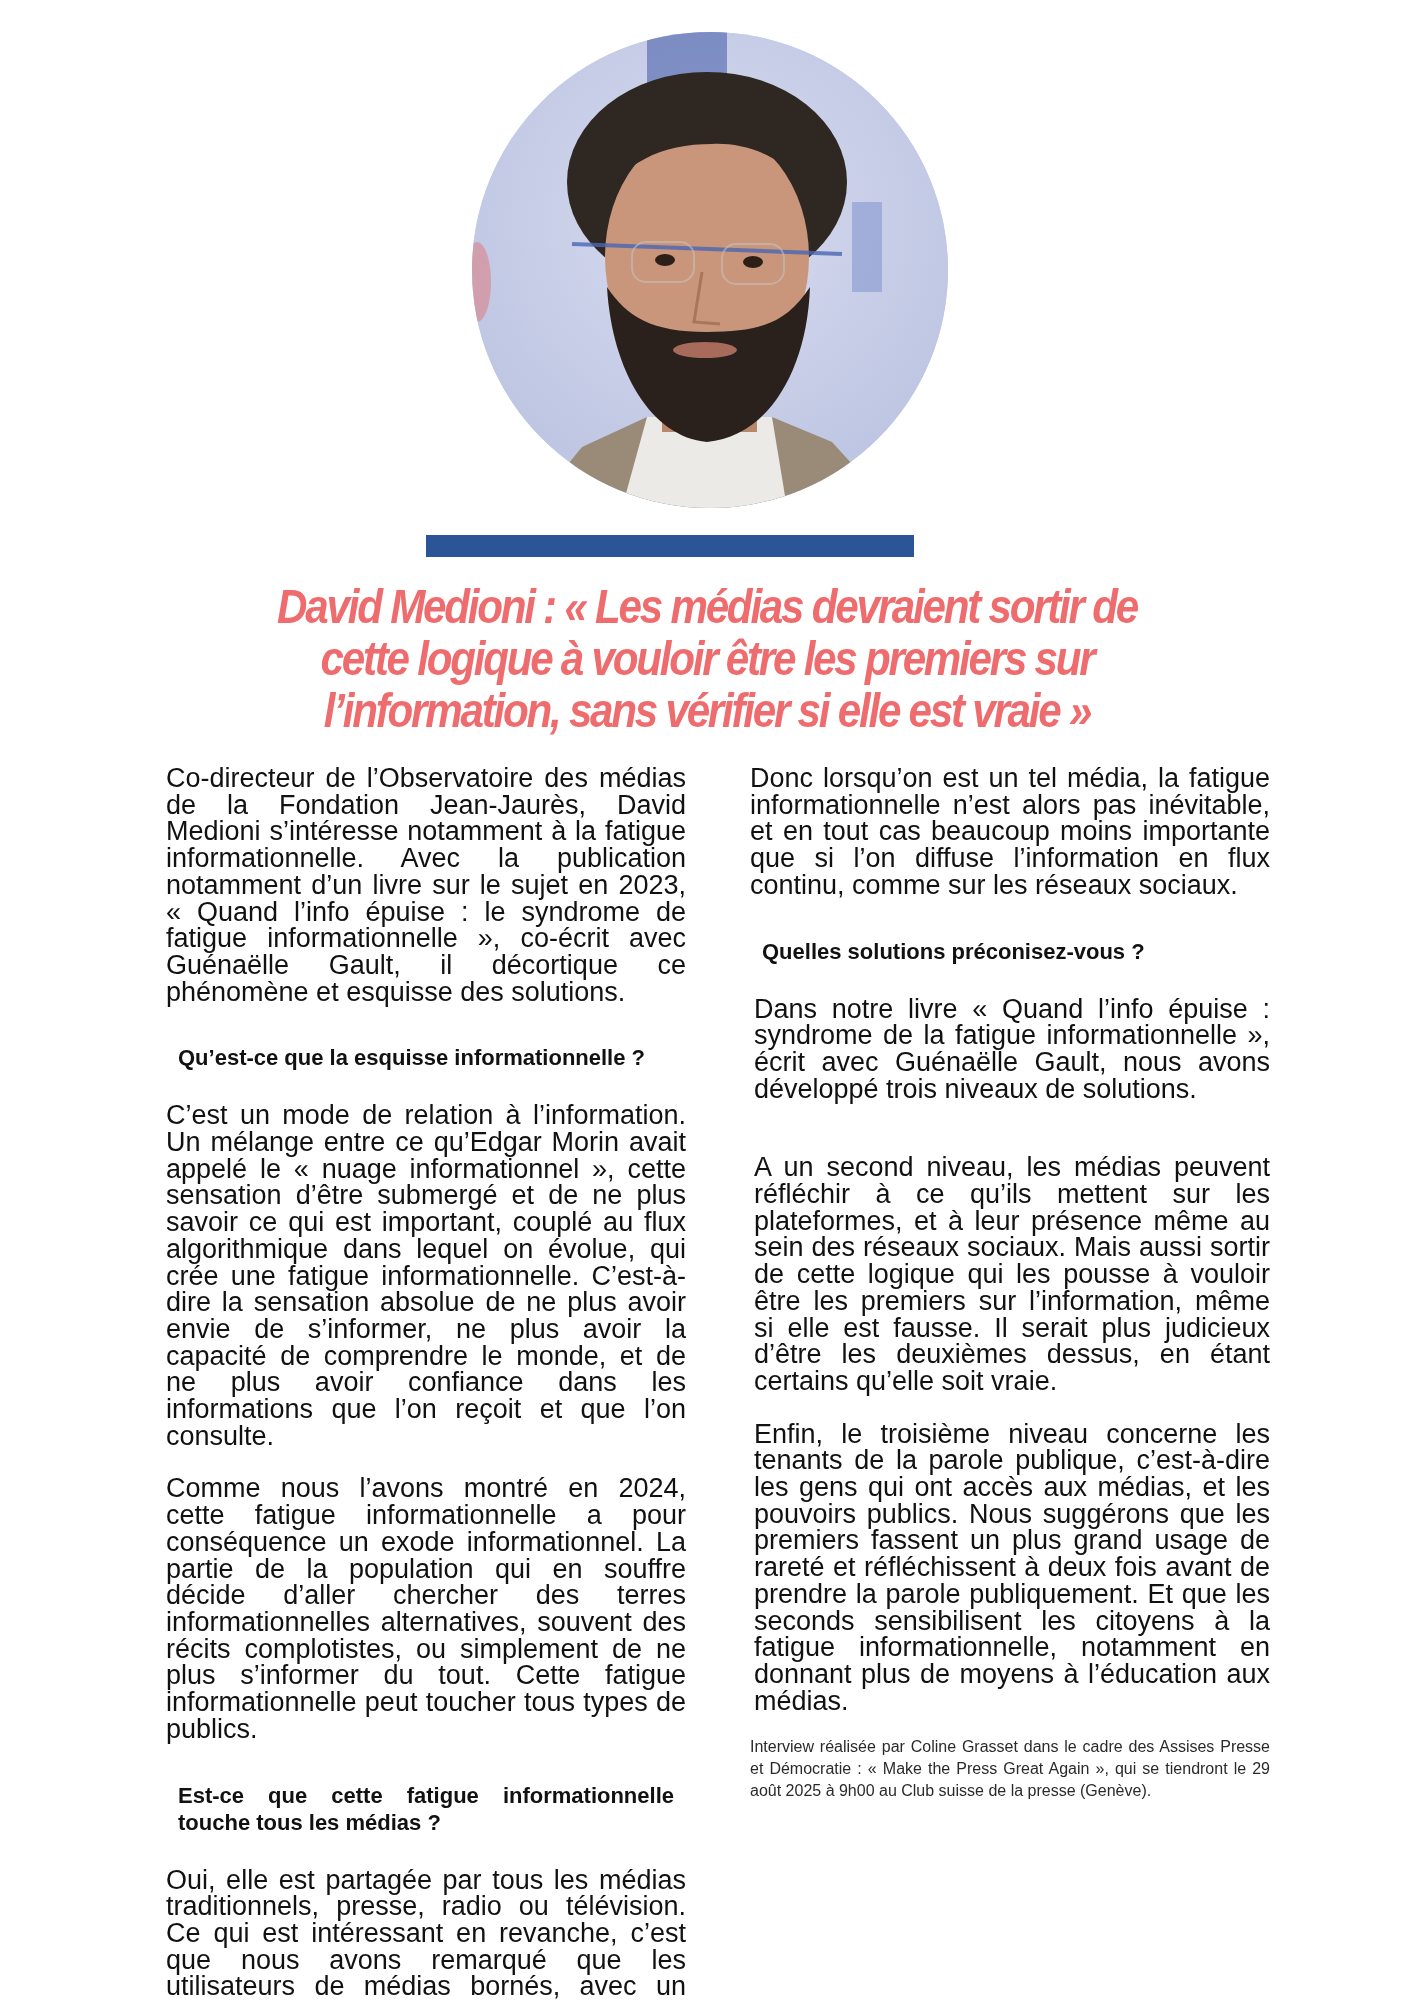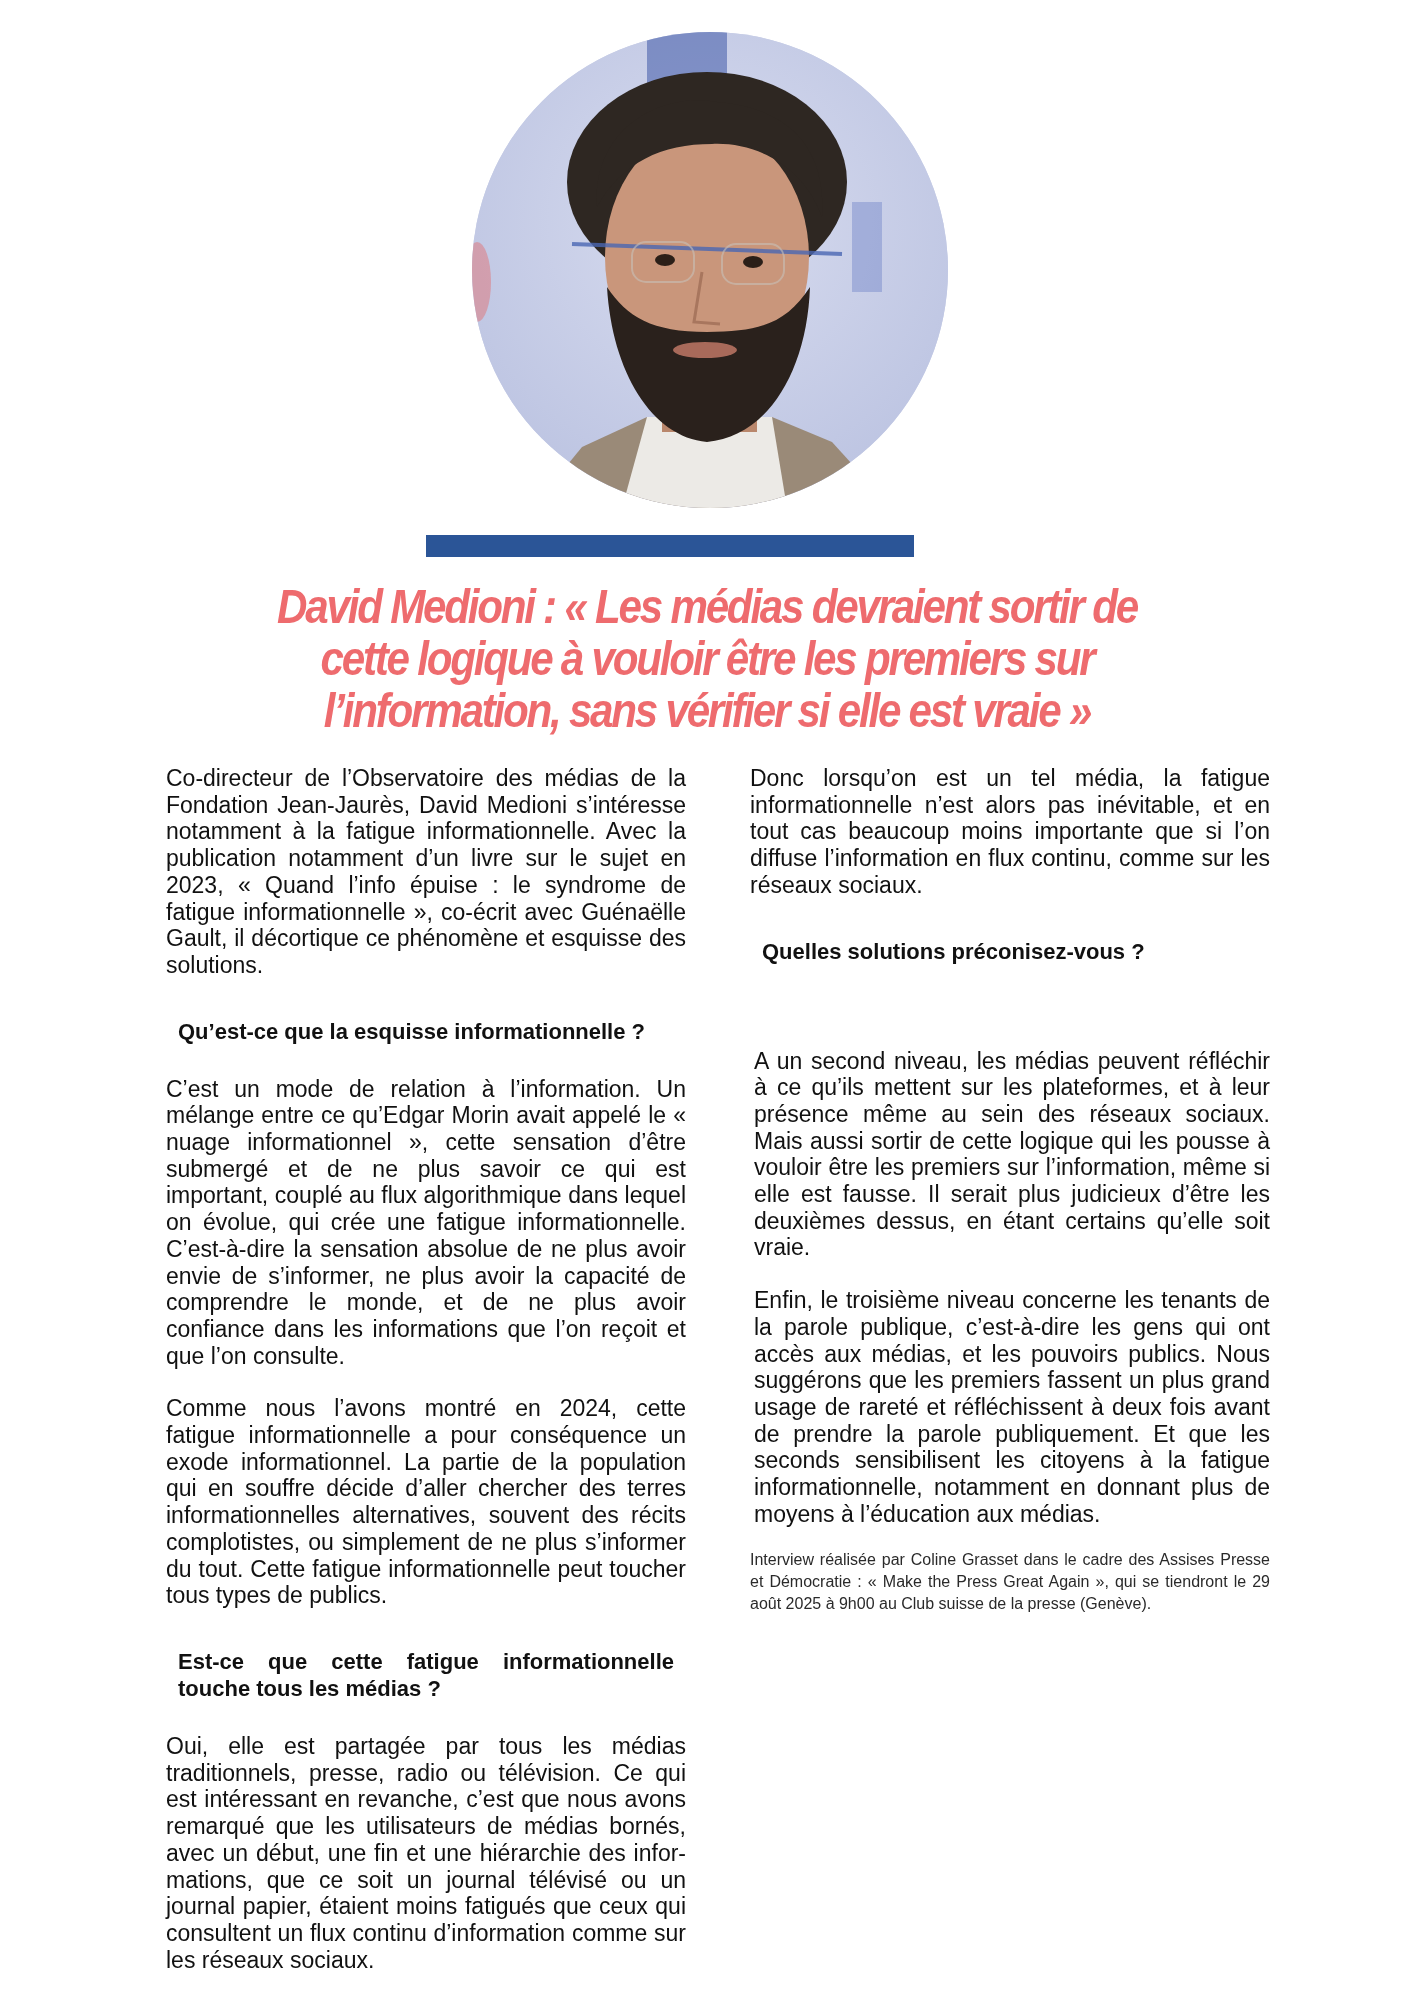--- a/index.html
+++ b/index.html
@@ -11,21 +11,21 @@
   .accent-bar { position: absolute; left: 426px; top: 535px; width: 488px; height: 22px;
                 background: #2b5597; }
   .title { position: absolute; left: 130px; top: 580px; width: 1154px; margin: 0;
            text-align: center; color: #ee6b6e; font-weight: 700; font-style: italic;
            font-size: 49px; line-height: 52px; letter-spacing: -2.6px;
            font-family: "Liberation Sans Narrow", "Liberation Sans", sans-serif;
            transform: scaleX(0.86); transform-origin: center top; }
   .col { position: absolute; width: 520px; }
   .col.left { left: 166px; top: 765px; }
   .col.right { left: 750px; top: 765px; }
-  .p { margin: 0; font-size: 23px; line-height: 26.7px; text-align: justify;
+  .p { margin: 0; font-size: 27px; line-height: 26.7px; text-align: justify;
        text-align-last: left; hyphens: none; }
   .h { margin: 12px; font-size: 22px; line-height: 27px; font-weight: 700;
        text-align: justify; text-align-last: left; }
   .gap-s { height: 26px; }
   .gap-h-before { height: 27px; }
   .gap-h-after { height: 19px; }
   .indent { padding-left: 4px; width: 516px; }
   .caption { margin: 0; font-size: 16px; line-height: 22px;
              color: #2a2a2a; text-align: justify; text-align-last: left; }
 </style>
@@ -93,20 +93,21 @@
   <div class="gap-h-after"></div>
   <p class="p">Oui, elle est partagée par tous les médias traditionnels, presse, radio ou télévision. Ce qui est intéressant en revanche, c’est que nous avons remarqué que les utilisateurs de médias bornés, avec un début, une fin et une hiérarchie des infor-mations, que ce soit un journal télévisé ou un journal papier, étaient moins fatigués que ceux qui consultent un flux continu d’information comme sur les réseaux sociaux.</p>
 </div>
 
 <div class="col right">
   <p class="p">Donc lorsqu’on est un tel média, la fatigue informationnelle n’est alors pas inévitable, et en tout cas beaucoup moins importante que si l’on diffuse l’information en flux continu, comme sur les réseaux sociaux.</p>
   <div class="gap-h-before"></div>
   <h2 class="h">Quelles solutions préconisez-vous ?</h2>
   <div class="gap-h-after"></div>
   <div class="indent">
+    <p class="p">Dans notre livre « Quand l’info épuise : syndrome de la fatigue informationnelle », écrit avec Guénaëlle Gault, nous avons développé trois niveaux de solutions.</p>
     <div class="gap-s"></div>
     <div class="gap-s"></div>
     <p class="p">A un second niveau, les médias peuvent réfléchir à ce qu’ils mettent sur les plateformes, et à leur présence même au sein des réseaux sociaux. Mais aussi sortir de cette logique qui les pousse à vouloir être les premiers sur l’information, même si elle est fausse. Il serait plus judicieux d’être les deuxièmes dessus, en étant certains qu’elle soit vraie.</p>
     <div class="gap-s"></div>
     <p class="p">Enfin, le troisième niveau concerne les tenants de la parole publique, c’est-à-dire les gens qui ont accès aux médias, et les pouvoirs publics. Nous suggérons que les premiers fassent un plus grand usage de rareté et réfléchissent à deux fois avant de prendre la parole publiquement. Et que les seconds sensibilisent les citoyens à la fatigue informationnelle, notamment en donnant plus de moyens à l’éducation aux médias.</p>
   </div>
   <div style="height:22px"></div>
   <p class="caption">Interview réalisée par Coline Grasset dans le cadre des Assises Presse et Démocratie :  « Make the Press Great Again », qui se tiendront le 29 août 2025 à 9h00 au Club suisse de la presse (Genève).</p>
 </div>
 

